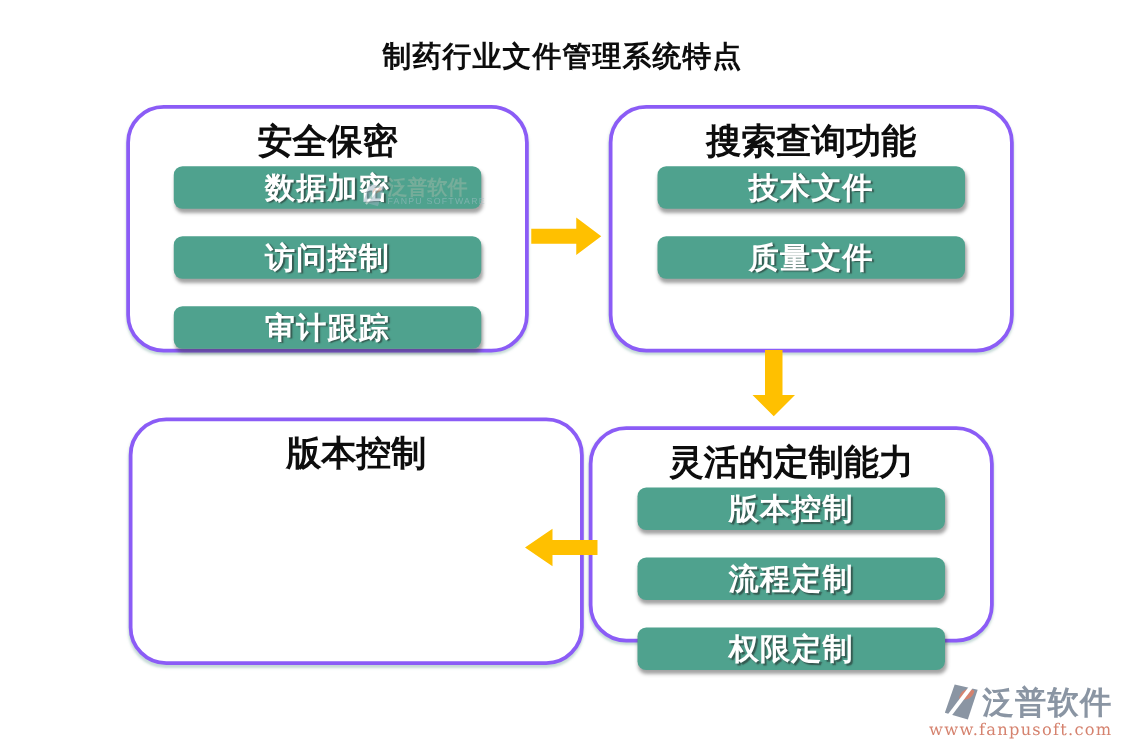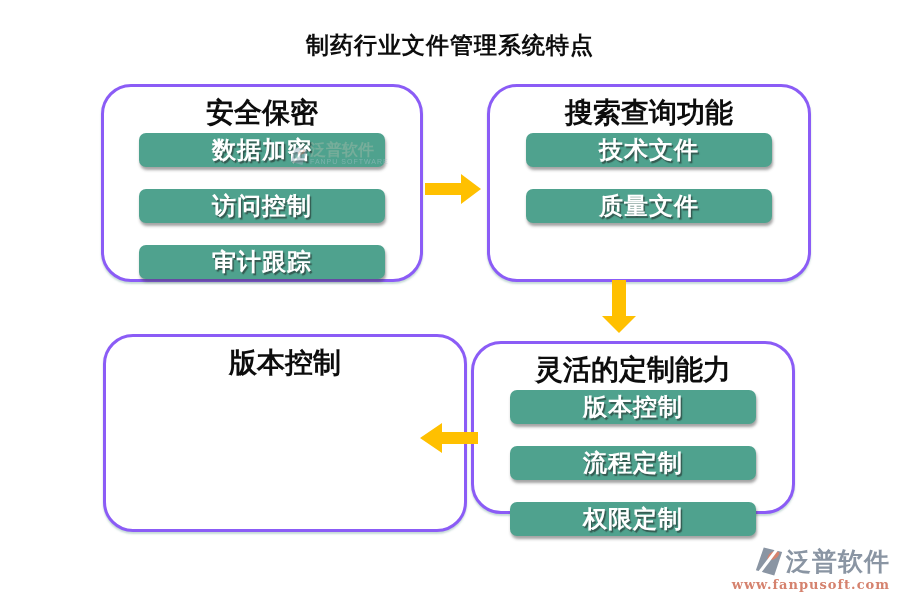--- a/index.html
+++ b/index.html
@@ -49,21 +49,21 @@
     font-size:7px; color:#a9c2c9; letter-spacing:1px;
     font-family:"Liberation Sans","DejaVu Sans",sans-serif; white-space:nowrap;
   }
   .logo { position:absolute; right:10px; bottom:8px; text-align:center; }
   .logo-row { display:flex; align-items:center; justify-content:flex-end; }
   .logo-name {
     font-size:25px; font-weight:bold; color:#8A95A3; letter-spacing:1px;
     line-height:30px; margin-left:3px; white-space:nowrap;
   }
   .logo-url {
-    font-size:13px; font-weight:bold; color:#D5826E; letter-spacing:1px;
+    font-size:13px; font-weight:normal; color:#D5826E; letter-spacing:1px;
     margin-top:0px; white-space:nowrap;
   }
 </style>
 </head>
 <body>
 
 <div class="canvas">
 
   <div class="title">制药行业文件管理系统特点</div>
 

